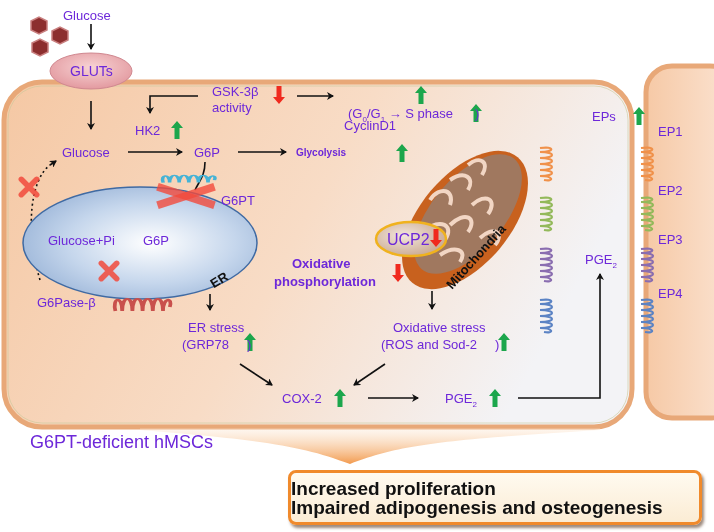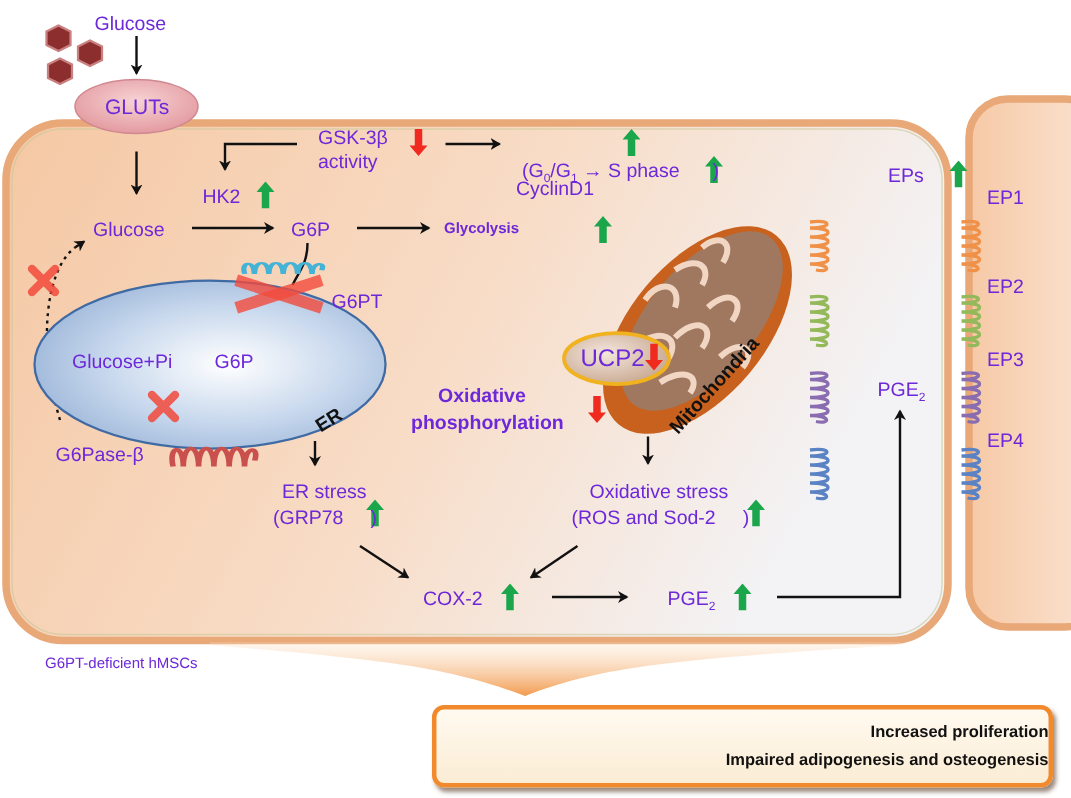--- a/index.html
+++ b/index.html
@@ -6,21 +6,21 @@
   body { width:714px; height:532px; position:relative; overflow:hidden;
          font-family:"Liberation Sans", sans-serif; color:#111; }
   svg { position:absolute; left:0; top:0; }
   .t { font-family:"Liberation Sans", sans-serif; font-size:13px; fill:#111; }
   .b { font-weight:bold; }
   .lbl { position:absolute; font-size:13px; line-height:15px; white-space:nowrap; color:#6d28d9; }
   .outcome { position:absolute; left:288px; top:470px; width:414px; height:55px;
              border:3px solid #f08a2c; border-radius:8px;
              background:linear-gradient(#fffaf0,#fbecd4);
              box-shadow:2px 3px 3px rgba(90,60,40,0.6);
-             text-align:right; font-weight:bold; font-size:11px; line-height:19px;
+             text-align:left; font-weight:bold; font-size:19px; line-height:19px;
              display:flex; flex-direction:column; justify-content:center; box-sizing:border-box; }
 </style>
 </head>
 <body>
 
 <svg width="714" height="532" viewBox="0 0 714 532">
   <defs>
     <marker id="ah" markerWidth="8" markerHeight="8" refX="6" refY="4" orient="auto" markerUnits="userSpaceOnUse">
       <path d="M0,0 L7,4 L0,8 L2,4 Z" fill="#111"></path>
     </marker>
@@ -189,18 +189,18 @@
 <div class="lbl" style="left:393px;top:320px;">Oxidative  stress</div>
 <div class="lbl" style="left:381px;top:337px;"><span>(ROS and Sod-2</span><span style="margin-left:18px">)</span></div>
 <div class="lbl" style="left:282px;top:391px;">COX-2</div>
 <div class="lbl" style="left:445px;top:391px;"><span>PGE</span><sub style="font-size:8px">2</sub></div>
 <div class="lbl" style="left:585px;top:252px;"><span>PGE</span><sub style="font-size:8px">2</sub></div>
 <div class="lbl" style="left:592px;top:109px;">EPs</div>
 <div class="lbl" style="left:658px;top:124px;">EP1</div>
 <div class="lbl" style="left:658px;top:183px;">EP2</div>
 <div class="lbl" style="left:658px;top:232px;">EP3</div>
 <div class="lbl" style="left:658px;top:286px;">EP4</div>
-<div class="lbl" style="left:30px;top:435px;font-size:10px;">G6PT-deficient hMSCs</div>
+<div class="lbl" style="left:30px;top:435px;font-size:18px;">G6PT-deficient hMSCs</div>
 
 <div class="outcome">
   <div>Increased proliferation</div>
   <div>Impaired adipogenesis and osteogenesis</div>
 </div>
 
 </body></html>

